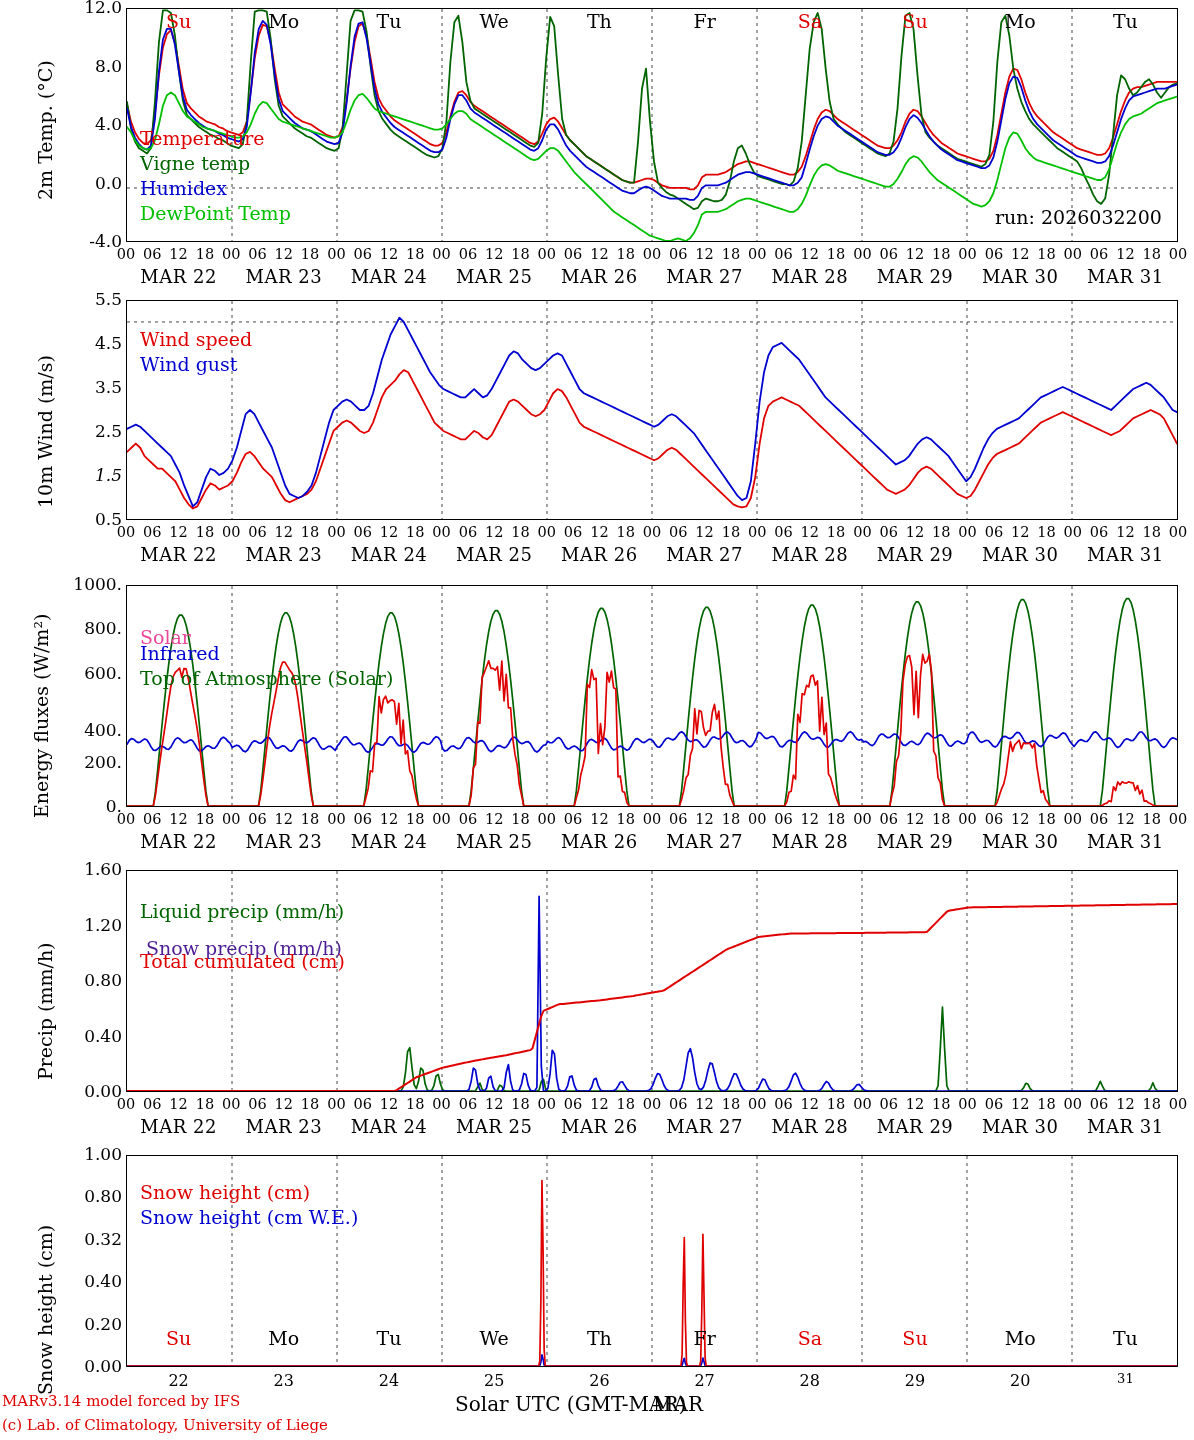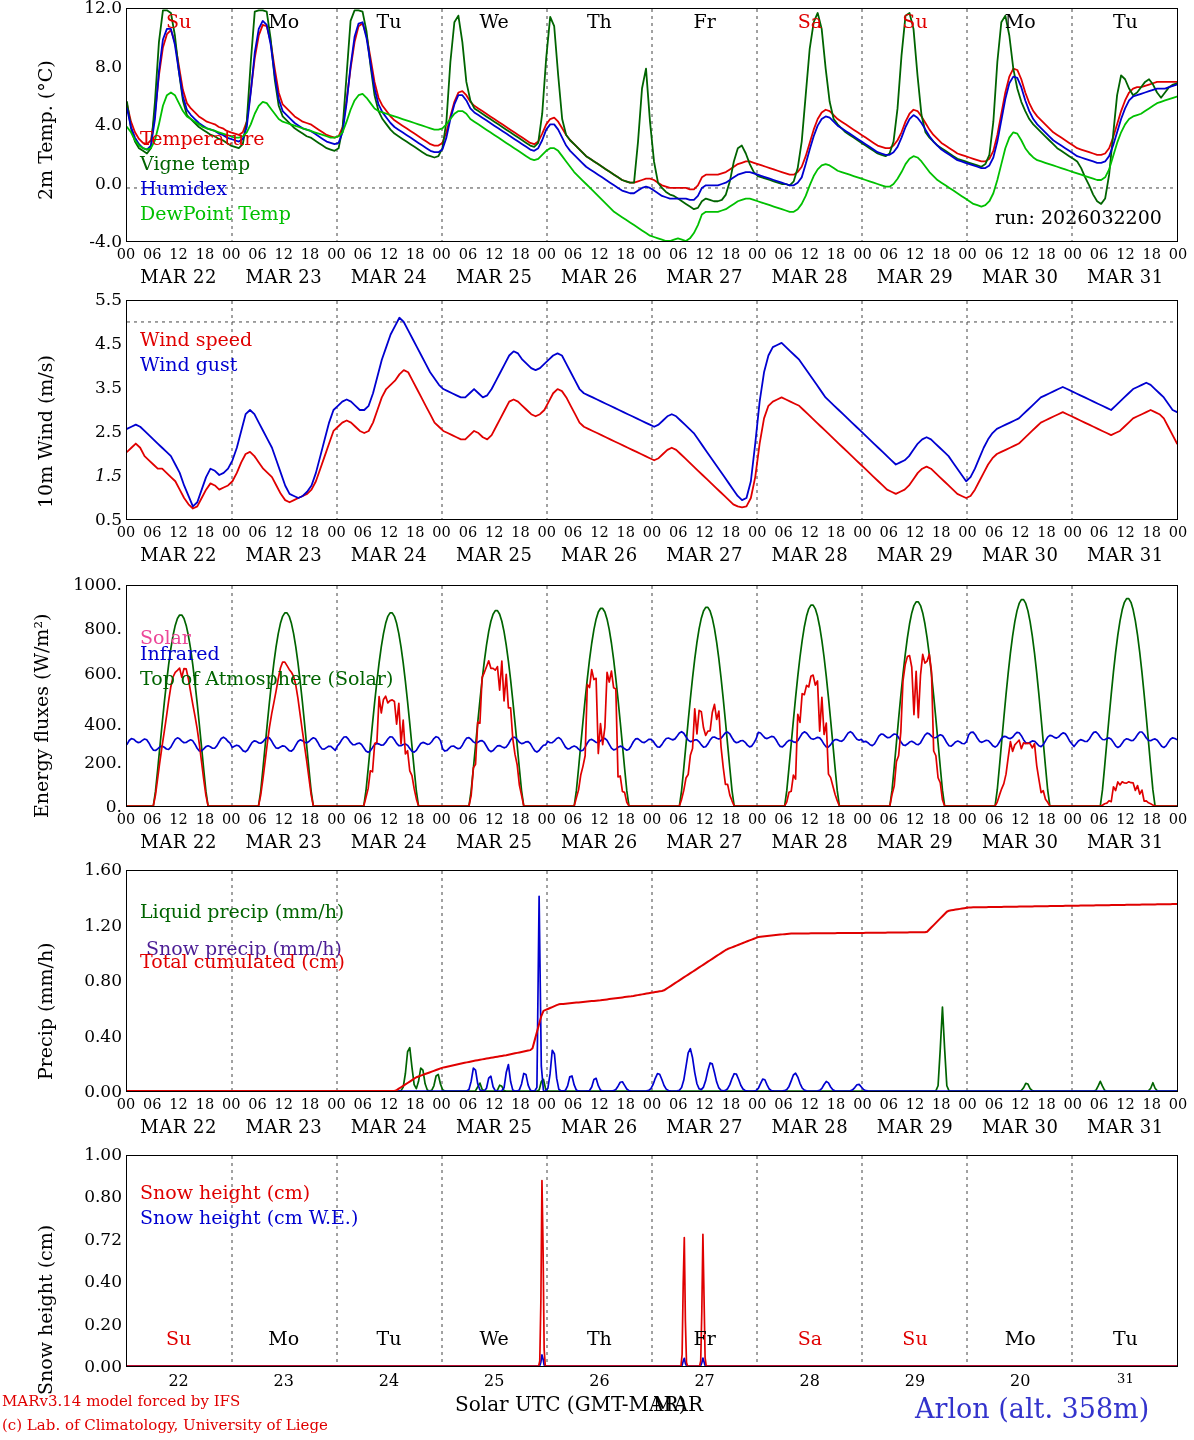--- a/index.html
+++ b/index.html
@@ -233,21 +233,21 @@
         </svg>
     </div>
     <div>
       <div class="legend" style="left:140px;top:51px;color:#ec4899;">Solar</div>
       <div class="legend" style="left:140px;top:67px;color:#0000d0;">Infrared</div>
       <div class="legend" style="left:140px;top:92px;color:#006400;">Top of Atmosphere (Solar)</div>
     </div>
     <div id="ytick-energy">
         <div class="ytick" style="left: 32px; width: 90px; top: 221px;">0.</div>
         <div class="ytick" style="left: 32px; width: 90px; top: 176.6px;">200.</div>
-        <div class="ytick" style="left: 32px; width: 90px; top: 139px;">400.</div>
+        <div class="ytick" style="left: 32px; width: 90px; top: 145px;">400.</div>
         <div class="ytick" style="left: 32px; width: 90px; top: 87.8px;">600.</div>
         <div class="ytick" style="left: 32px; width: 90px; top: 43.4px;">800.</div>
         <div class="ytick" style="left: 32px; width: 90px; top: -1px;">1000.</div>
       </div>
     <div id="xt-energy">
         <div class="tick" style="left: 115px; top: 236px; width: 22px;">00</div>
         <div class="tick" style="left: 141.3px; top: 236px; width: 22px;">06</div>
         <div class="tick" style="left: 167.6px; top: 236px; width: 22px;">12</div>
         <div class="tick" style="left: 193.9px; top: 236px; width: 22px;">18</div>
         <div class="tick" style="left: 220.2px; top: 236px; width: 22px;">00</div>
@@ -407,21 +407,21 @@
         </svg>
     </div>
     <div>
       <div class="legend" style="left:140px;top:36px;color:#e00000;">Snow height (cm)</div>
       <div class="legend" style="left:140px;top:61px;color:#0000d0;">Snow height (cm W.E.)</div>
     </div>
     <div id="ytick-snow">
         <div class="ytick" style="left: 32px; width: 90px; top: 211px;">0.00</div>
         <div class="ytick" style="left: 32px; width: 90px; top: 168.6px;">0.20</div>
         <div class="ytick" style="left: 32px; width: 90px; top: 126.2px;">0.40</div>
-        <div class="ytick" style="left: 32px; width: 90px; top: 83.8px;">0.72</div>
+        <div class="ytick" style="left: 32px; width: 90px; top: 83.8px;">0.32</div>
         <div class="ytick" style="left: 32px; width: 90px; top: 41.4px;">0.80</div>
         <div class="ytick" style="left: 32px; width: 90px; top: -1px;">1.00</div>
       </div>
     <div id="wd-snow">
         <div class="wd" style="left: 148.6px; width: 60px; top: 182px; color: rgb(224, 0, 0);">Su</div>
         <div class="wd" style="left: 253.8px; width: 60px; top: 182px; color: rgb(0, 0, 0);">Mo</div>
         <div class="wd" style="left: 359px; width: 60px; top: 182px; color: rgb(0, 0, 0);">Tu</div>
         <div class="wd" style="left: 464.2px; width: 60px; top: 182px; color: rgb(0, 0, 0);">We</div>
         <div class="wd" style="left: 569.4px; width: 60px; top: 182px; color: rgb(0, 0, 0);">Th</div>
         <div class="wd" style="left: 674.6px; width: 60px; top: 182px; color: rgb(0, 0, 0);">Fr</div>
@@ -441,15 +441,14 @@
         <div class="tick" style="left: 895px; width: 40px; top: 226px; font-size: 16px;">29</div>
         <div class="tick" style="left: 1000.2px; width: 40px; top: 226px; font-size: 16px;">20</div>
         <div class="tick" style="left: 1105.4px; width: 40px; top: 226px; font-size: 13px;">31</div>
       </div>
   </div>
 
   <div class="xaxis-title" style="left:455px;top:1392px;">Solar UTC (GMT-MAR)</div>
   <div class="xaxis-title" style="left:653px;top:1392px;">MAR</div>
   <div class="foot" style="left:2px;top:1392px;">MARv3.14 model forced by IFS</div>
   <div class="foot" style="left:2px;top:1416px;">(c) Lab. of Climatology, University of Liege</div>
-  <div class="station" style="left:915px;top:1393px;">Arlon (alt. 358m)</div>
 
 </div>
 
 </body></html>

